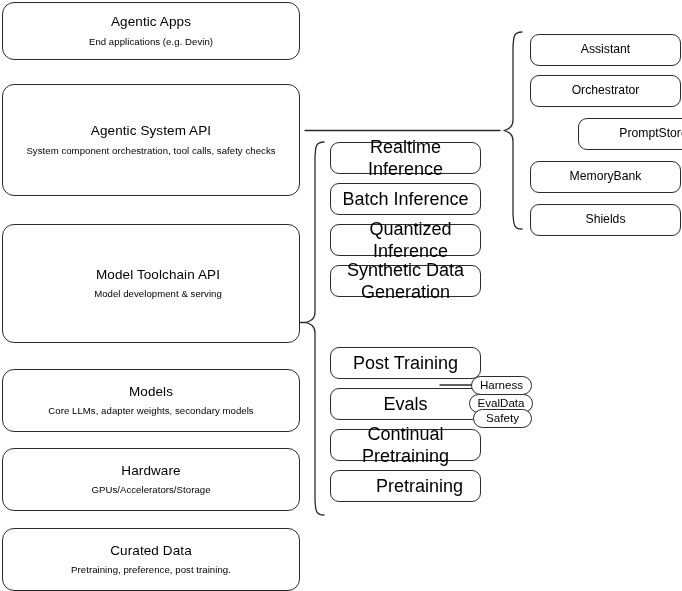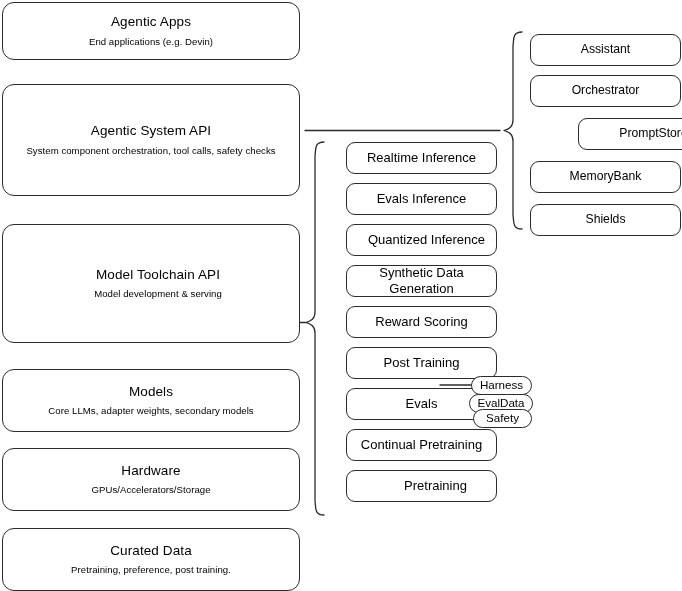--- a/index.html
+++ b/index.html
@@ -48,23 +48,22 @@
   .layer .sub {
     font-size: 9.6px;
     letter-spacing: .05px;
   }
   
   .mid {
     left: 330px;
     width: 151px;
     height: 32px;
     border-radius: 9px;
-    font-size: 13px;
+    font-size: 18px;
     border-width: 1.4px;
-    margin-left: 16px;
   }
   
   .right {
     left: 530px;
     width: 151px;
     height: 32px;
     border-radius: 9px;
     font-size: 12.2px;
     border-width: 1.4px;
   }
@@ -149,31 +148,28 @@
 
   <div class="node layer" style="top:528px;height:63px;">
     <div class="title">Curated Data</div>
     <div class="sub">Pretraining, preference, post training.</div>
   </div>
 
   <div class="node mid" style="top:142px;">
     <span>Realtime Inference</span>
   </div>
   <div class="node mid" style="top:183px;">
-    <span>Evals Inference</span>
+    <span>Batch Inference</span>
   </div>
   <div class="node mid" style="top:224px;padding-left:10px;">
     <span>Quantized Inference</span>
   </div>
   <div class="node mid" style="top:265px;">
     <span>Synthetic Data Generation</span>
   </div>
-  <div class="node mid" style="top:306px;">
-    <span>Reward Scoring</span>
-  </div>
   <div class="node mid" style="top:347px;">
     <span>Post Training</span>
   </div>
   <div class="node mid" style="top:388px;">
     <span>Evals</span>
   </div>
   <div class="node mid" style="top:429px;">
     <span>Continual Pretraining</span>
   </div>
   <div class="node mid" style="top:470px;padding-left:28px;">

